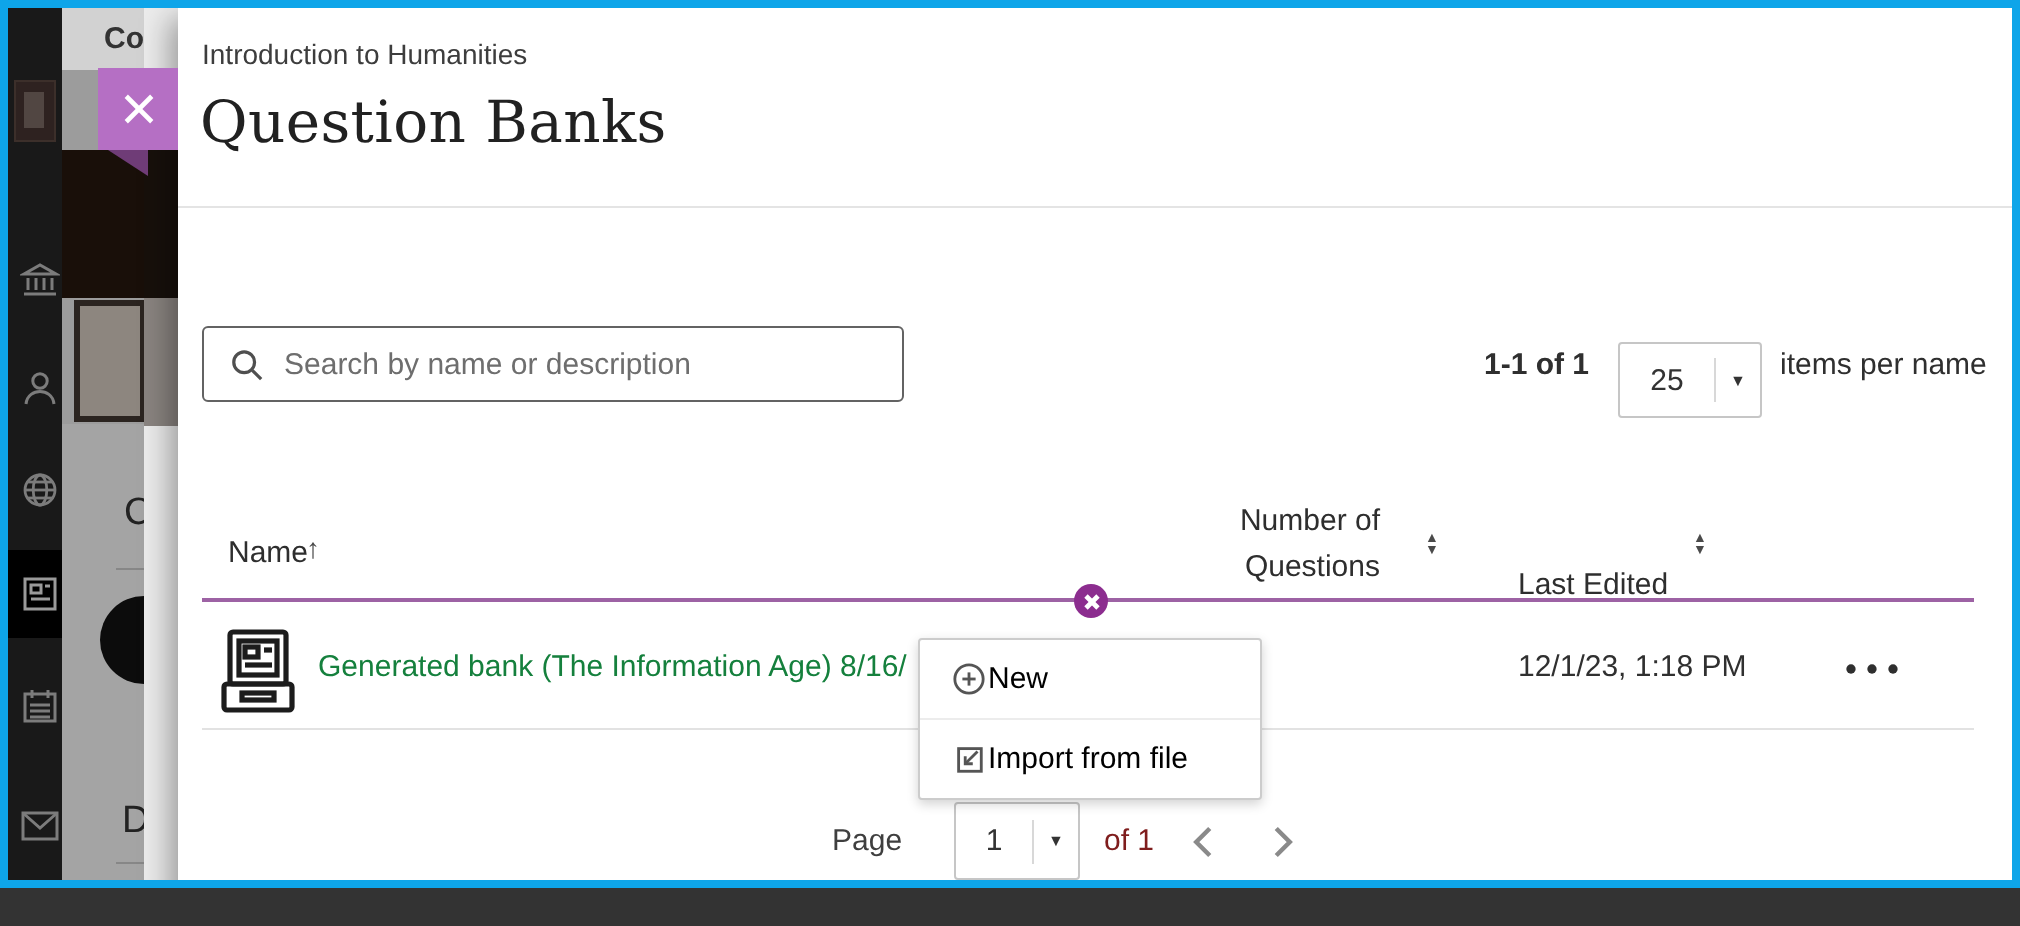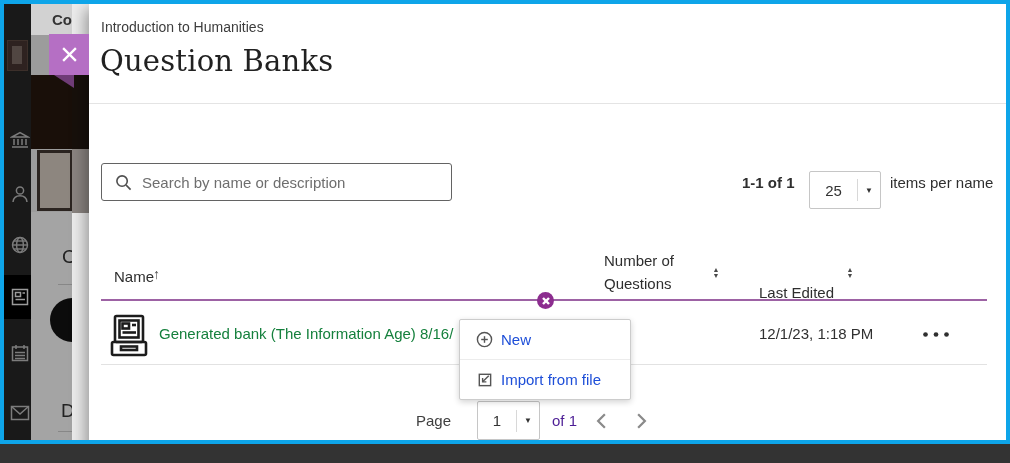--- a/index.html
+++ b/index.html
@@ -68,21 +68,21 @@
   #pagesize-box { left:720px; top:159px; width:72px; height:38px;margin-top:8px; }
   .selectbox .val { flex:1; text-align:center; font-size:15px; color:#333; }
   .selectbox .div { width:1px; height:22px; background:#d8d8d8; }
   .selectbox .caret { width:22px; text-align:center; font-size:8px; color:#333; }
   #items-per-page { position:absolute; left:801px; top:170px; font-size:15px; color:#2f2f2f; }
 
   
   .col-head { position:absolute; font-size:15px; color:#2e2e2e; }
   #col-name { left:25px; top:264px; }
   #name-sort-arrow { position:absolute; left:64px; top:262px; font-size:14px; color:#494949; }
-  #col-questions { left:515px; top:245px; width:86px; line-height:23px; }
+  #col-questions { left:515px; top:245px; width:86px; line-height:23px;text-align:right; }
   #col-lastedited { left:670px; top:280px; }
   .sort-icon { position:absolute; width:10px; color:#4a4a4a; font-size:7px; line-height:6px; text-align:center; }
   #sort-questions { left:622px; top:263px; }
   #sort-lastedited { left:756px; top:263px; }
 
   
   #purple-line { position:absolute; left:12px; top:295px; width:886px; height:2px; background:#9d62a4; }
   #insert-btn { position:absolute; left:448px; top:288px; width:17px; height:17px; border-radius:50%;
                 background:#8c2d8f; border:none; cursor:pointer; z-index:6;
                 display:flex; align-items:center; justify-content:center; }
@@ -96,27 +96,27 @@
   #row-lastedited { position:absolute; left:670px; top:321px; font-size:15px; color:#303030; }
   #row-options { position:absolute; left:833px; top:318px; width:28px; height:22px; border:none;
               background:transparent; cursor:pointer; color:#2f2f2f; }
   #row-divider { position:absolute; left:12px; top:360px; width:886px; height:1px; background:#e2e2e2; }
 
   
   #insert-menu { position:absolute; left:370px; top:315px; width:172px; background:#fff;
                  border:1px solid #ccc; border-radius:2px; box-shadow:0 2px 6px rgba(0,0,0,.18); z-index:12; }
   .menu-item { display:flex; align-items:center; height:39px; cursor:pointer; }
   .menu-item svg { width:17px; height:17px; margin-left:16px; color:#555; flex:none; }
-  .menu-item .lbl { margin-left:8px; font-size:15px; color:#1d4ed8; }
+  .menu-item .lbl { margin-left:1px; font-size:15px; color:#000000; }
   #menu-divider { height:1px; background:#ececec; margin:0; }
 
   
   #page-label { position:absolute; left:327px; top:408px; font-size:15px; color:#3f3f3f; }
   #page-box { left:388px; top:397px; width:63px; height:39px; }
-  #of-label { position:absolute; left:463px; top:408px; font-size:15px; color:#4c1d95; }
+  #of-label { position:absolute; left:463px; top:408px; font-size:15px; color:#7f1d1d; }
   .chev { position:absolute; top:406px; width:24px; height:24px; background:transparent; border:none;
           cursor:pointer; color:#8a8a8a; }
   .chev svg { width:13px; height:18px; }
   #chev-prev { left:500px; }
   #chev-next { left:540px; }
 </style>
 </head>
 <body>
 
 <div id="screen">

